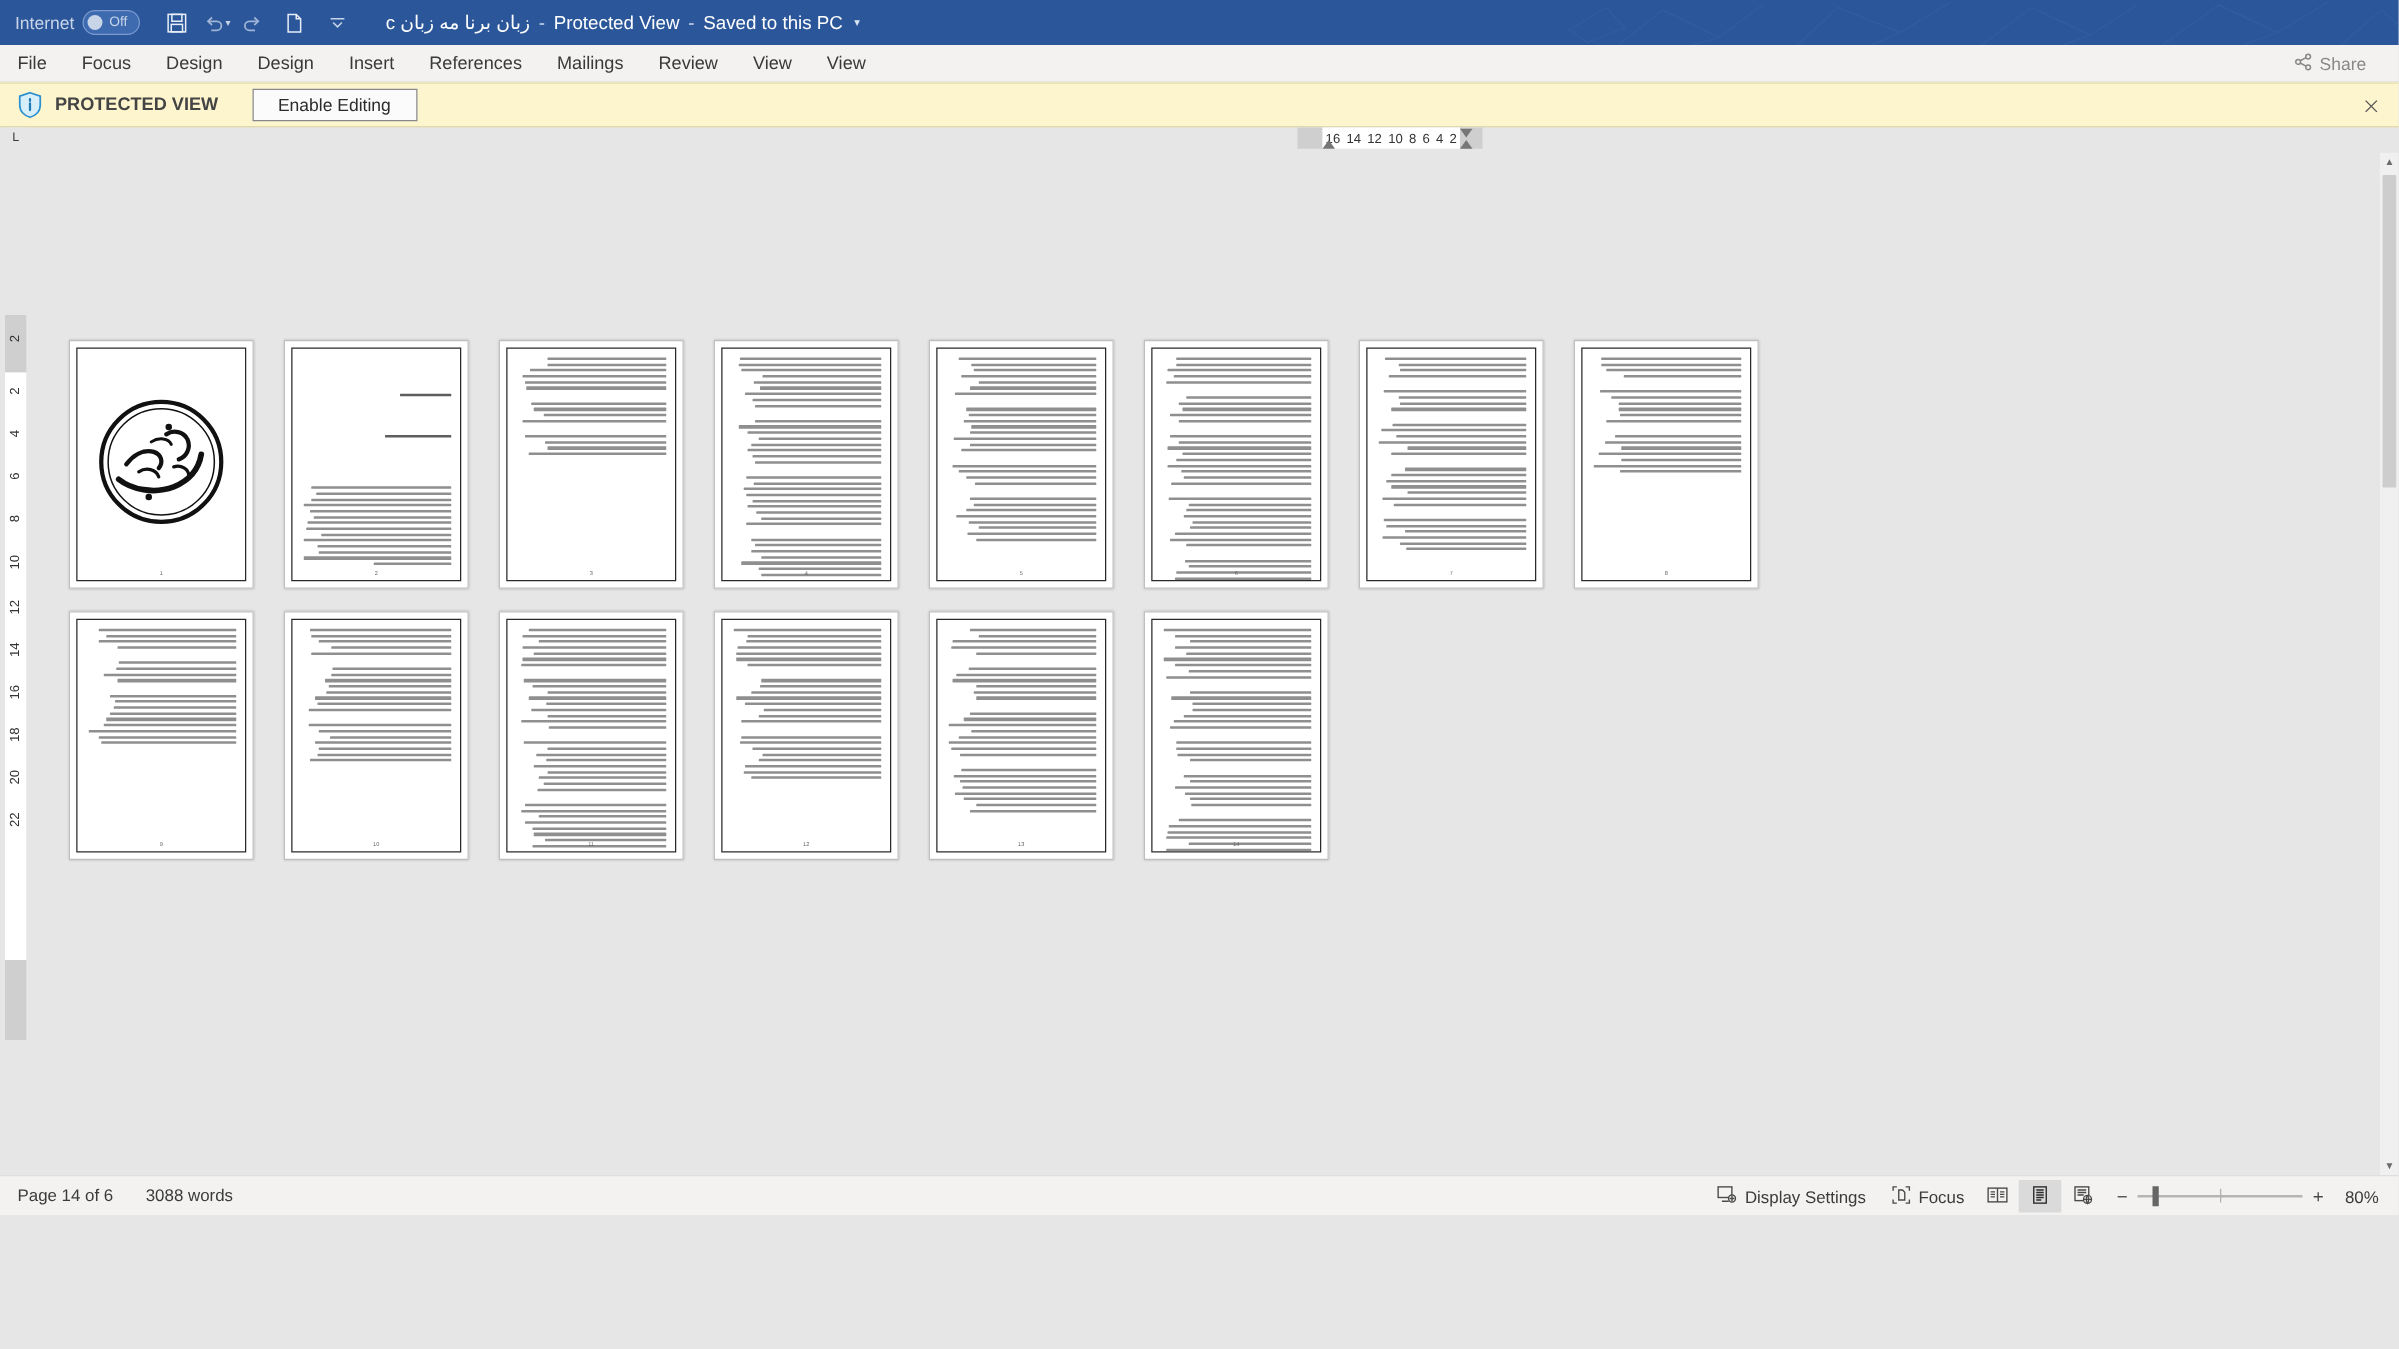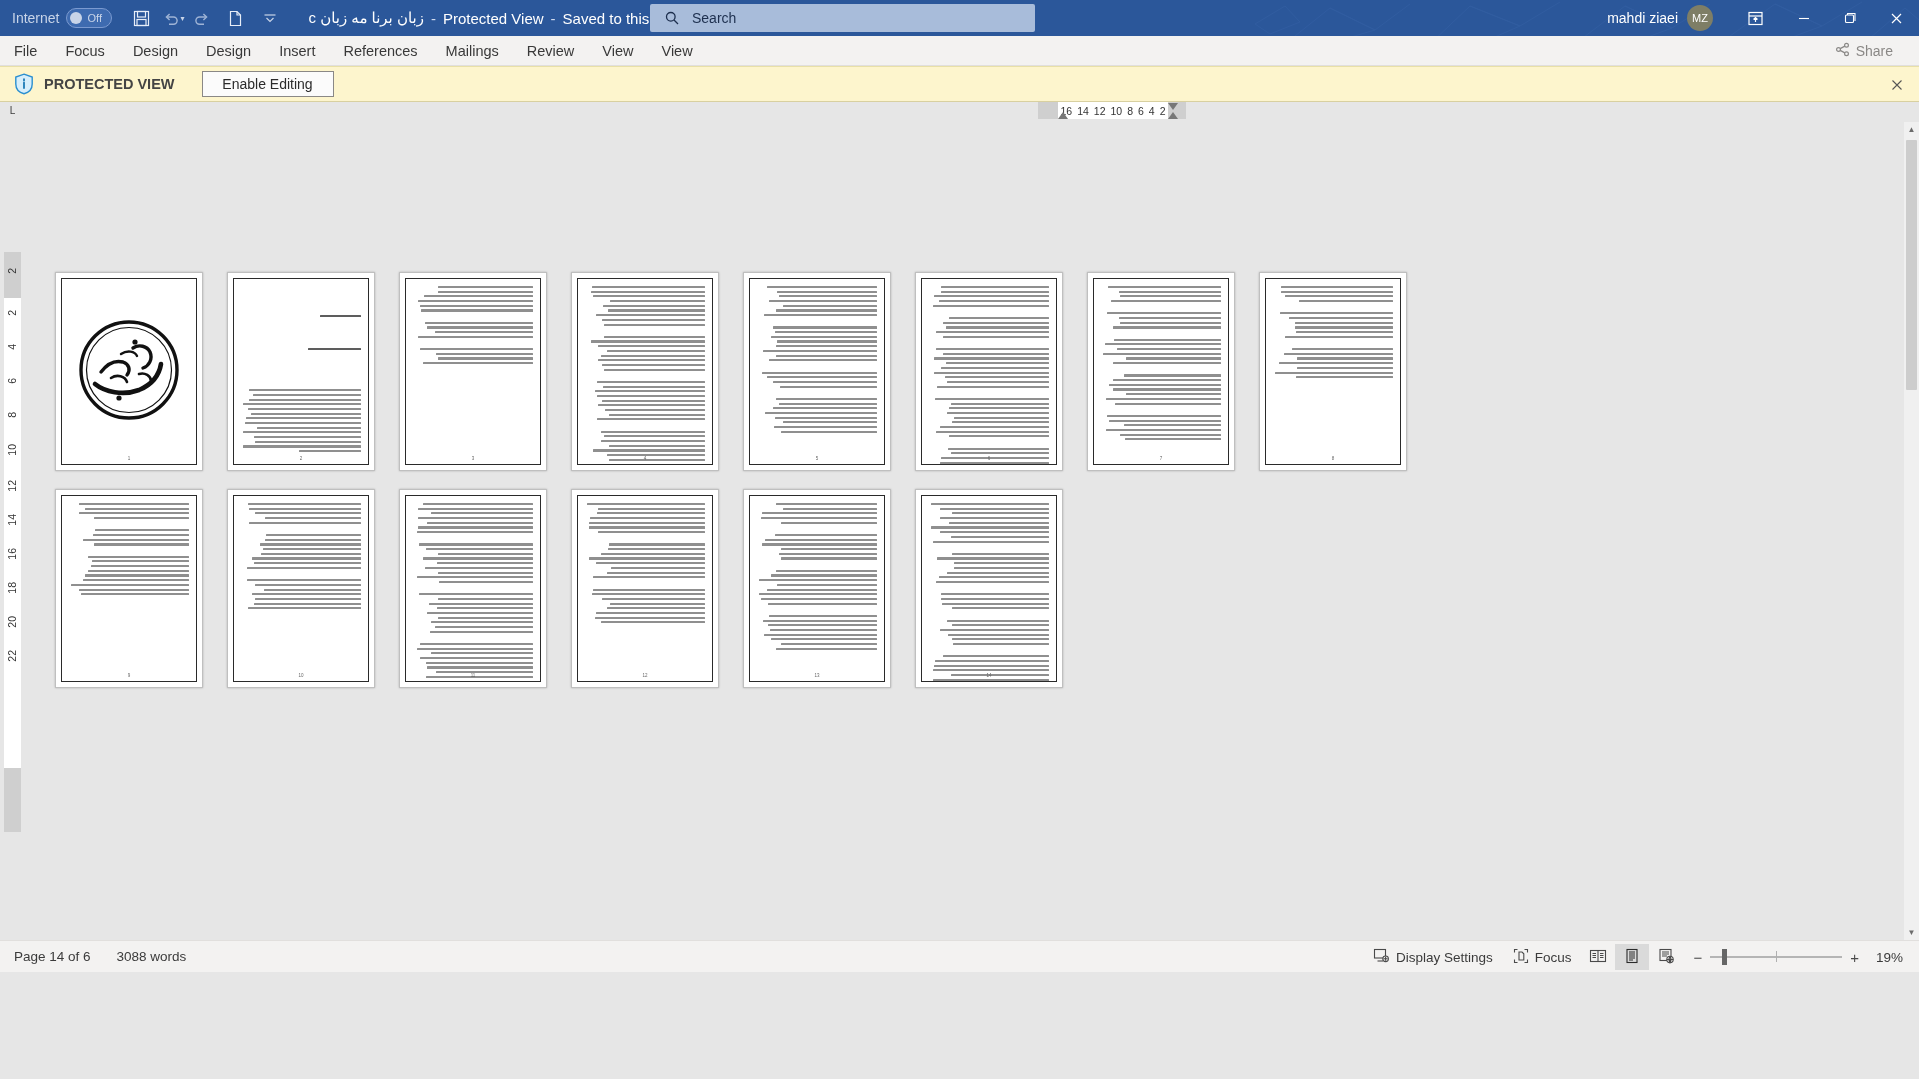--- a/index.html
+++ b/index.html
@@ -347,57 +347,21 @@
 
   <div id="doc-title">
     <span class="rtl">زبان برنا مه زبان c</span>
     <span class="sep">-</span>
     <span>Protected View</span>
     <span class="sep">-</span>
     <span>Saved to this PC</span>
     <span class="title-caret">▾</span>
   </div>
 
-  <div id="search-box">
-    <span class="s-icon">
-      <svg width="16" height="16" viewBox="0 0 16 16" fill="none" stroke="#1d2f4e" stroke-width="1.3">
-        <circle cx="6.8" cy="6.8" r="4.3"></circle>
-          <path d="M10 10 L14 14"></path>
-      </svg>
-    </span>
-    <input type="text" placeholder="Search" style="">
-  </div>
-
-  <div id="titlebar-right">
-    <span id="account-name">mahdi ziaei</span>
-    <div id="avatar">MZ</div>
-    <div class="win-btn ribbon-opts">
-      <svg width="17" height="17" viewBox="0 0 17 17" fill="none" stroke="#ffffff" stroke-width="1.2">
-        <rect x="2" y="2.5" width="13" height="12"></rect>
-        <path d="M2 6 H15"></path>
-        <path d="M8.5 12 V7.5 M6.5 9.5 L8.5 7.5 L10.5 9.5"></path>
-      </svg>
-    </div>
-    <div class="win-btn">
-      <svg width="14" height="14" viewBox="0 0 14 14" stroke="#ffffff" stroke-width="1.1">
-          <path d="M2 7.5 H12"></path>
-        </svg>
-    </div>
-    <div class="win-btn">
-      <svg width="14" height="14" viewBox="0 0 14 14" fill="none" stroke="#ffffff" stroke-width="1.1">
-        <rect x="2.5" y="4" width="8" height="7.5" rx="1"></rect>
-        <path d="M4.6 4 V2.5 H12 V10"></path>
-      </svg>
-    </div>
-    <div class="win-btn">
-      <svg width="15" height="15" viewBox="0 0 15 15" stroke="#ffffff" stroke-width="1.2">
-          <path d="M3 3 L12 12 M12 3 L3 12"></path>
-        </svg>
-    </div>
-  </div>
+
 </div>
 
 <div id="ribbon">
   <div class="tab file">File</div>
   <div class="tab">Focus</div>
   <div class="tab">Design</div>
   <div class="tab">Design</div>
   <div class="tab">Insert</div>
   <div class="tab">References</div>
   <div class="tab">Mailings</div>
@@ -1019,15 +983,15 @@
     </div>
 
     <div id="zoom-ctl">
       <span class="zsign">−</span>
       <div id="zoom-track">
         <div id="zoom-mid"></div>
         <div id="zoom-thumb"></div>
       </div>
       <span class="zsign">+</span>
     </div>
-    <span id="zoom-pct">19%</span>
+    <span id="zoom-pct">80%</span>
   </div>
 </div>
 
 </body></html>

